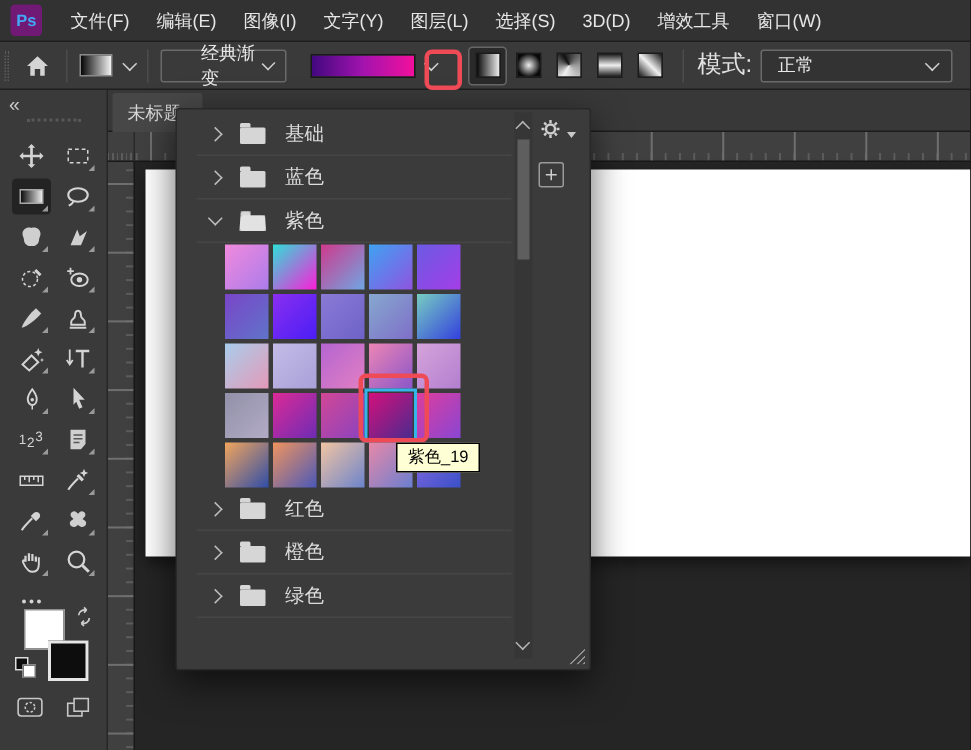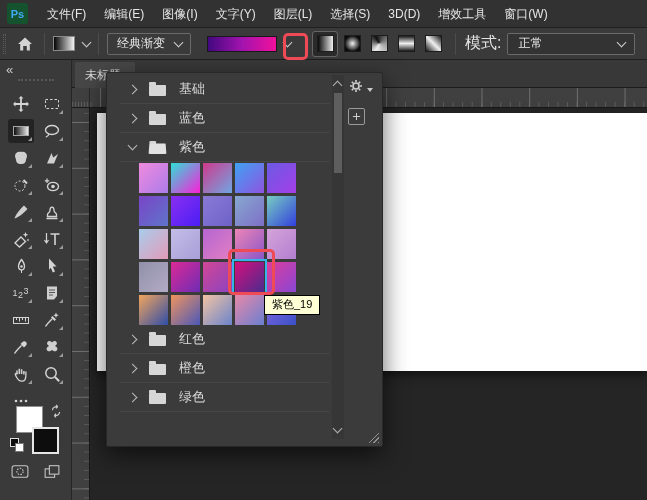--- a/index.html
+++ b/index.html
@@ -1,34 +1,34 @@
 <!DOCTYPE html>
 <html><head>
 <meta charset="utf-8">
 <style>
   html,body{margin:0;padding:0;background:#111;}
   *{box-sizing:border-box;font-family:"Liberation Sans",sans-serif;}
   .screen{position:relative;width:647px;height:500px;background:#252525;overflow:hidden;}
 
   
   .menubar{position:absolute;left:0;top:0;width:647px;height:28px;background:#323232;display:flex;align-items:center;border-bottom:1px solid #1f1f1f;}
-  .pslogo{width:21px;height:21px;margin:0 10px 0 7px;background:#14532d;color:#41a9f5;font-weight:bold;font-size:11px;display:flex;align-items:center;justify-content:center;border-radius:3px;}
+  .pslogo{width:21px;height:21px;margin:0 10px 0 7px;background:#701a75;color:#41a9f5;font-weight:bold;font-size:11px;display:flex;align-items:center;justify-content:center;border-radius:3px;}
   .mi{color:#e6e6e6;font-size:12px;padding:0 9px;line-height:28px;white-space:nowrap;cursor:default;}
 
   
   .optionsbar{position:absolute;left:0;top:28px;width:647px;height:32px;background:#3a3a3a;border-bottom:1px solid #1e1e1e;display:flex;align-items:center;}
   .obgrip{width:3px;height:20px;margin-left:3px;border-left:1px dotted #5c5c5c;border-right:1px dotted #5c5c5c;}
   .obsep{width:1px;height:22px;background:#4c4c4c;}
   .homebox{margin:0 10px 0 10px;display:flex;align-items:center;}
   .presetbox{display:flex;align-items:center;margin-left:8px;}
   .presetthumb{width:22px;height:15px;border:1px solid #8a8a8a;background:linear-gradient(90deg,#050505,#f2f2f2);}
   .chev{width:7px;height:7px;border-right:1.5px solid #cfcfcf;border-bottom:1.5px solid #cfcfcf;transform:rotate(45deg);display:inline-block;}
   .presetbox .chev{margin:0 8px 2px 8px;}
   .dropdown{height:22px;border:1px solid #6a6a6a;border-radius:2px;display:flex;align-items:center;color:#e8e8e8;font-size:12px;background:#3a3a3a;}
-  .dd-classic{width:84px;margin-left:8px;padding-left:9px;justify-content:space-between;}
+  .dd-classic{width:84px;margin-left:8px;padding-left:26px;justify-content:space-between;}
   .dd-classic .chev{margin:0 8px 3px 0;}
   .gradpreview{width:70px;height:16px;margin-left:16px;border:1px solid #191919;}
   .gradchevbtn{width:20px;height:24px;display:flex;align-items:center;justify-content:center;}
   .gradchevbtn .chev{margin-bottom:3px;}
   .typebtns{display:flex;gap:3px;margin-left:7px;}
   .gtb{width:24px;height:24px;display:flex;align-items:center;justify-content:center;border-radius:2px;}
   .gtb.selected{background:#2a2a2a;outline:1px solid #666;}
   .gtb .gi{width:17px;height:17px;border:1px solid #1c1c1c;}
   .gt0{background:linear-gradient(90deg,#0a0a0a,#efefef);}
   .gt1{background:radial-gradient(circle,#efefef 0%,#0a0a0a 75%);}
@@ -74,21 +74,21 @@
   .hlab{position:absolute;top:2px;font-size:8.5px;color:#9c9c9c;white-space:nowrap;}
   .rulercorner{position:absolute;left:0;top:28px;width:18px;height:20px;background:#404040;border-right:1px solid #2a2a2a;border-bottom:1px solid #191919;
     background-image:repeating-linear-gradient(90deg,#5c5c5c 0 1px,transparent 1px 3px);background-size:100% 5px;background-position:bottom;background-repeat:no-repeat;}
   .vruler{position:absolute;left:0;top:48px;width:18px;height:392px;background:#404040;border-right:1px solid #191919;
     background-image:linear-gradient(180deg,#6f6f6f 0 1px,transparent 1px),linear-gradient(180deg,#5c5c5c 0 1px,transparent 1px);
     background-size:18px 45.8px,5px 9.16px;background-position:0 14px,right 14px;background-repeat:repeat-y;}
   .vlab{position:absolute;left:2px;width:8px;font-size:8px;line-height:7.5px;color:#9c9c9c;word-break:break-all;}
   .canvas{position:absolute;left:25px;top:53px;width:550px;height:258px;background:#ffffff;box-shadow:0 4px 10px rgba(0,0,0,0.55);}
 
   
-  .panel{position:absolute;left:106px;top:72px;width:277px;height:375px;background:#3b3b3b;border:1px solid #282828;border-radius:2px;box-shadow:0 8px 24px rgba(0,0,0,0.6);z-index:50;}
+  .panel{position:absolute;left:117px;top:72px;width:277px;height:375px;background:#3b3b3b;border:1px solid #282828;border-radius:2px;box-shadow:0 8px 24px rgba(0,0,0,0.6);z-index:50;}
   .folderlist{position:absolute;left:13px;width:210px;}
   .flist-top{top:2px;}
   .flist-bottom{top:252px;}
   .frow{height:29px;display:flex;align-items:center;border-bottom:1px solid #464646;color:#dcdcdc;font-size:13px;}
   .frow .fchev{width:7px;height:7px;border-right:1.5px solid #bdbdbd;border-bottom:1.5px solid #bdbdbd;transform:rotate(-45deg);margin:0 13px 0 9px;flex:none;}
   .frow.open .fchev{transform:rotate(45deg);margin-top:-3px;}
   .fold{width:17px;height:11px;background:#d6d6d6;border-radius:1px;position:relative;margin-right:13px;margin-top:2px;flex:none;}
   .fold::before{content:'';position:absolute;top:-3px;left:0;width:7px;height:3px;background:#d6d6d6;border-radius:1px 1px 0 0;}
   .frow.open .fold{background:#e2e2e2;transform:perspective(40px) rotateX(18deg);}
   .swgrid{position:absolute;left:32px;top:90px;display:grid;grid-template-columns:repeat(5,29px);grid-auto-rows:30px;gap:3px;}

